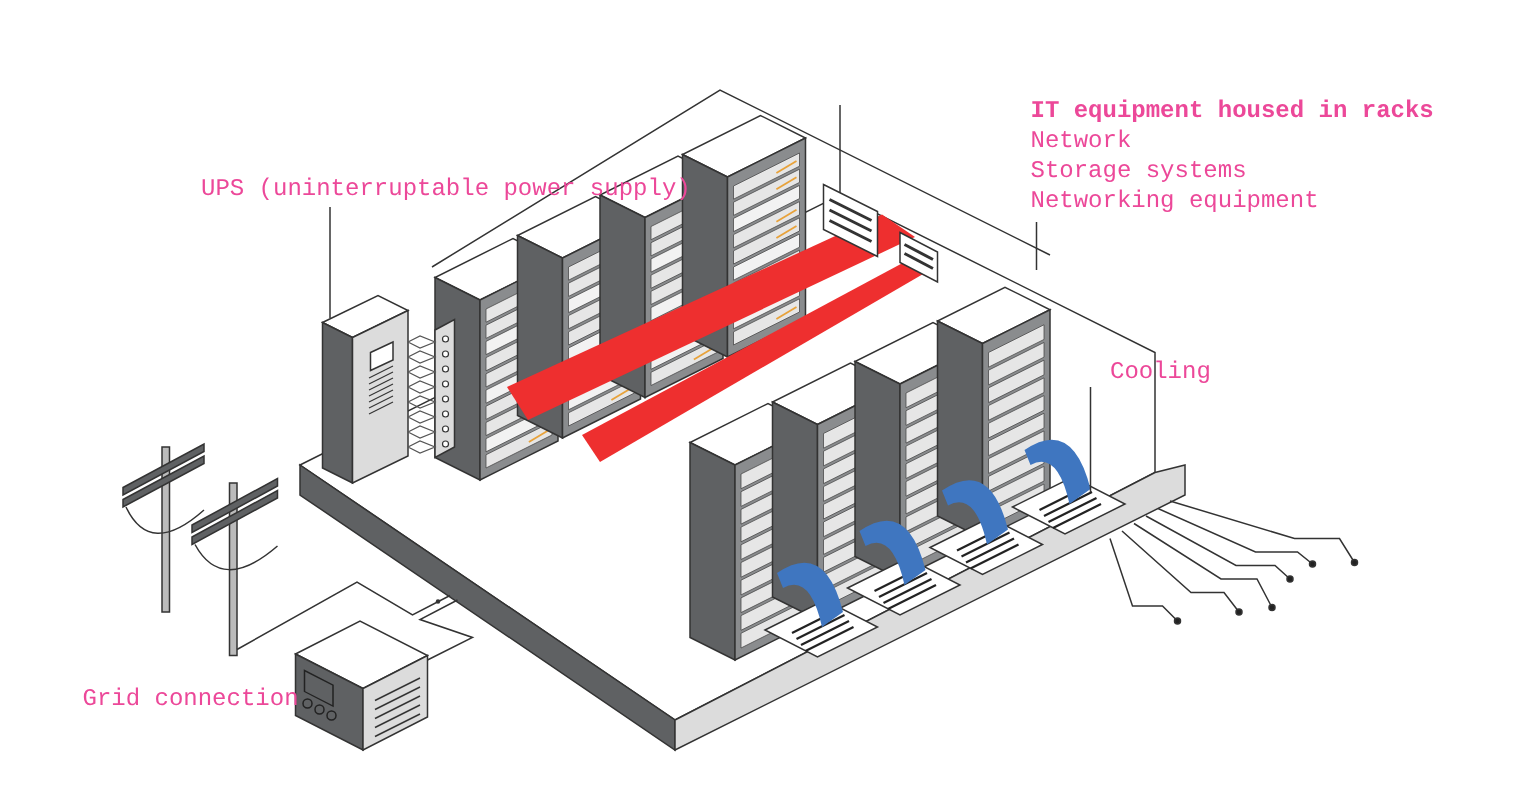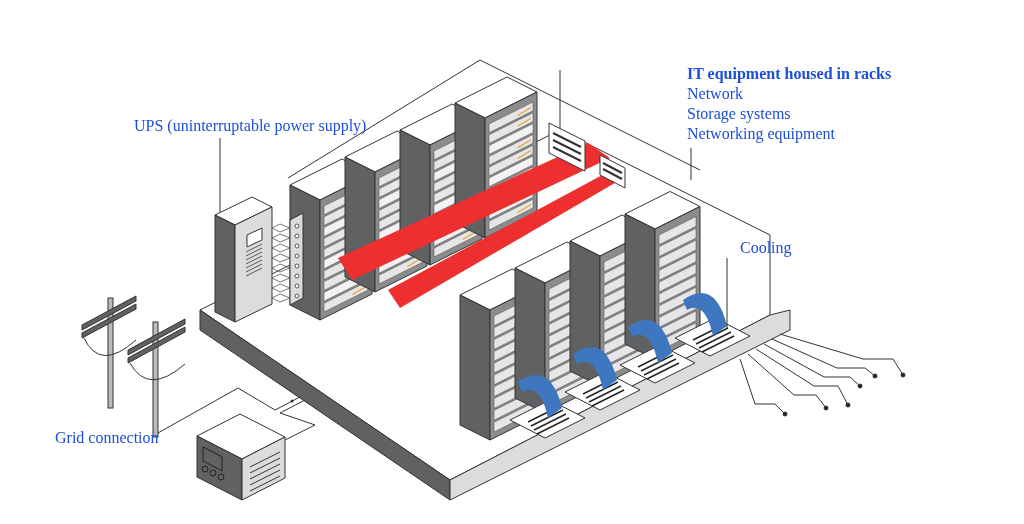--- a/index.html
+++ b/index.html
@@ -1,18 +1,18 @@
 <!DOCTYPE html>
 <html><head>
 <meta charset="utf-8">
 <style>
   html, body { margin:0; padding:0; background:#ffffff; }
   #stage { position:relative; width:1024px; height:524px; overflow:hidden; background:#ffffff; }
   svg#scene { position:absolute; left:0; top:0; }
-  .lbl { position:absolute; font-family:Liberation Serif, serif; color:#1d4ed8; font-size:16px; line-height:20px; white-space:nowrap; }
+  .lbl { position:absolute; font-family:Liberation Mono, monospace; color:#ec4899; font-size:16px; line-height:20px; white-space:nowrap; }
   .lbl.bold { font-weight:bold; }
 </style>
 </head>
 <body>
 
 <div id="stage">
   <svg id="scene" width="1024" height="524" viewBox="0 0 1024 524">
 
     <g>
       <polygon points="200,310 560,130 770,235 770,315 450,480" fill="#ffffff" stroke="#333" stroke-width="1"></polygon>
@@ -325,14 +325,14 @@
       <line x1="727" y1="258" x2="727" y2="328"></line>
     </g>
   </svg>
 
   <div class="lbl bold" style="left:687px;top:64px;">IT equipment housed in racks</div>
   <div class="lbl" style="left:687px;top:84px;">Network</div>
   <div class="lbl" style="left:687px;top:104px;">Storage systems</div>
   <div class="lbl" style="left:687px;top:124px;">Networking equipment</div>
   <div class="lbl" style="left:134px;top:116px;">UPS (uninterruptable power supply)</div>
   <div class="lbl" style="left:740px;top:238px;">Cooling</div>
-  <div class="lbl" style="left:55px;top:428px;">Grid connection</div>
+  <div class="lbl" style="left:55px;top:456px;">Grid connection</div>
 </div>
 
 </body></html>

